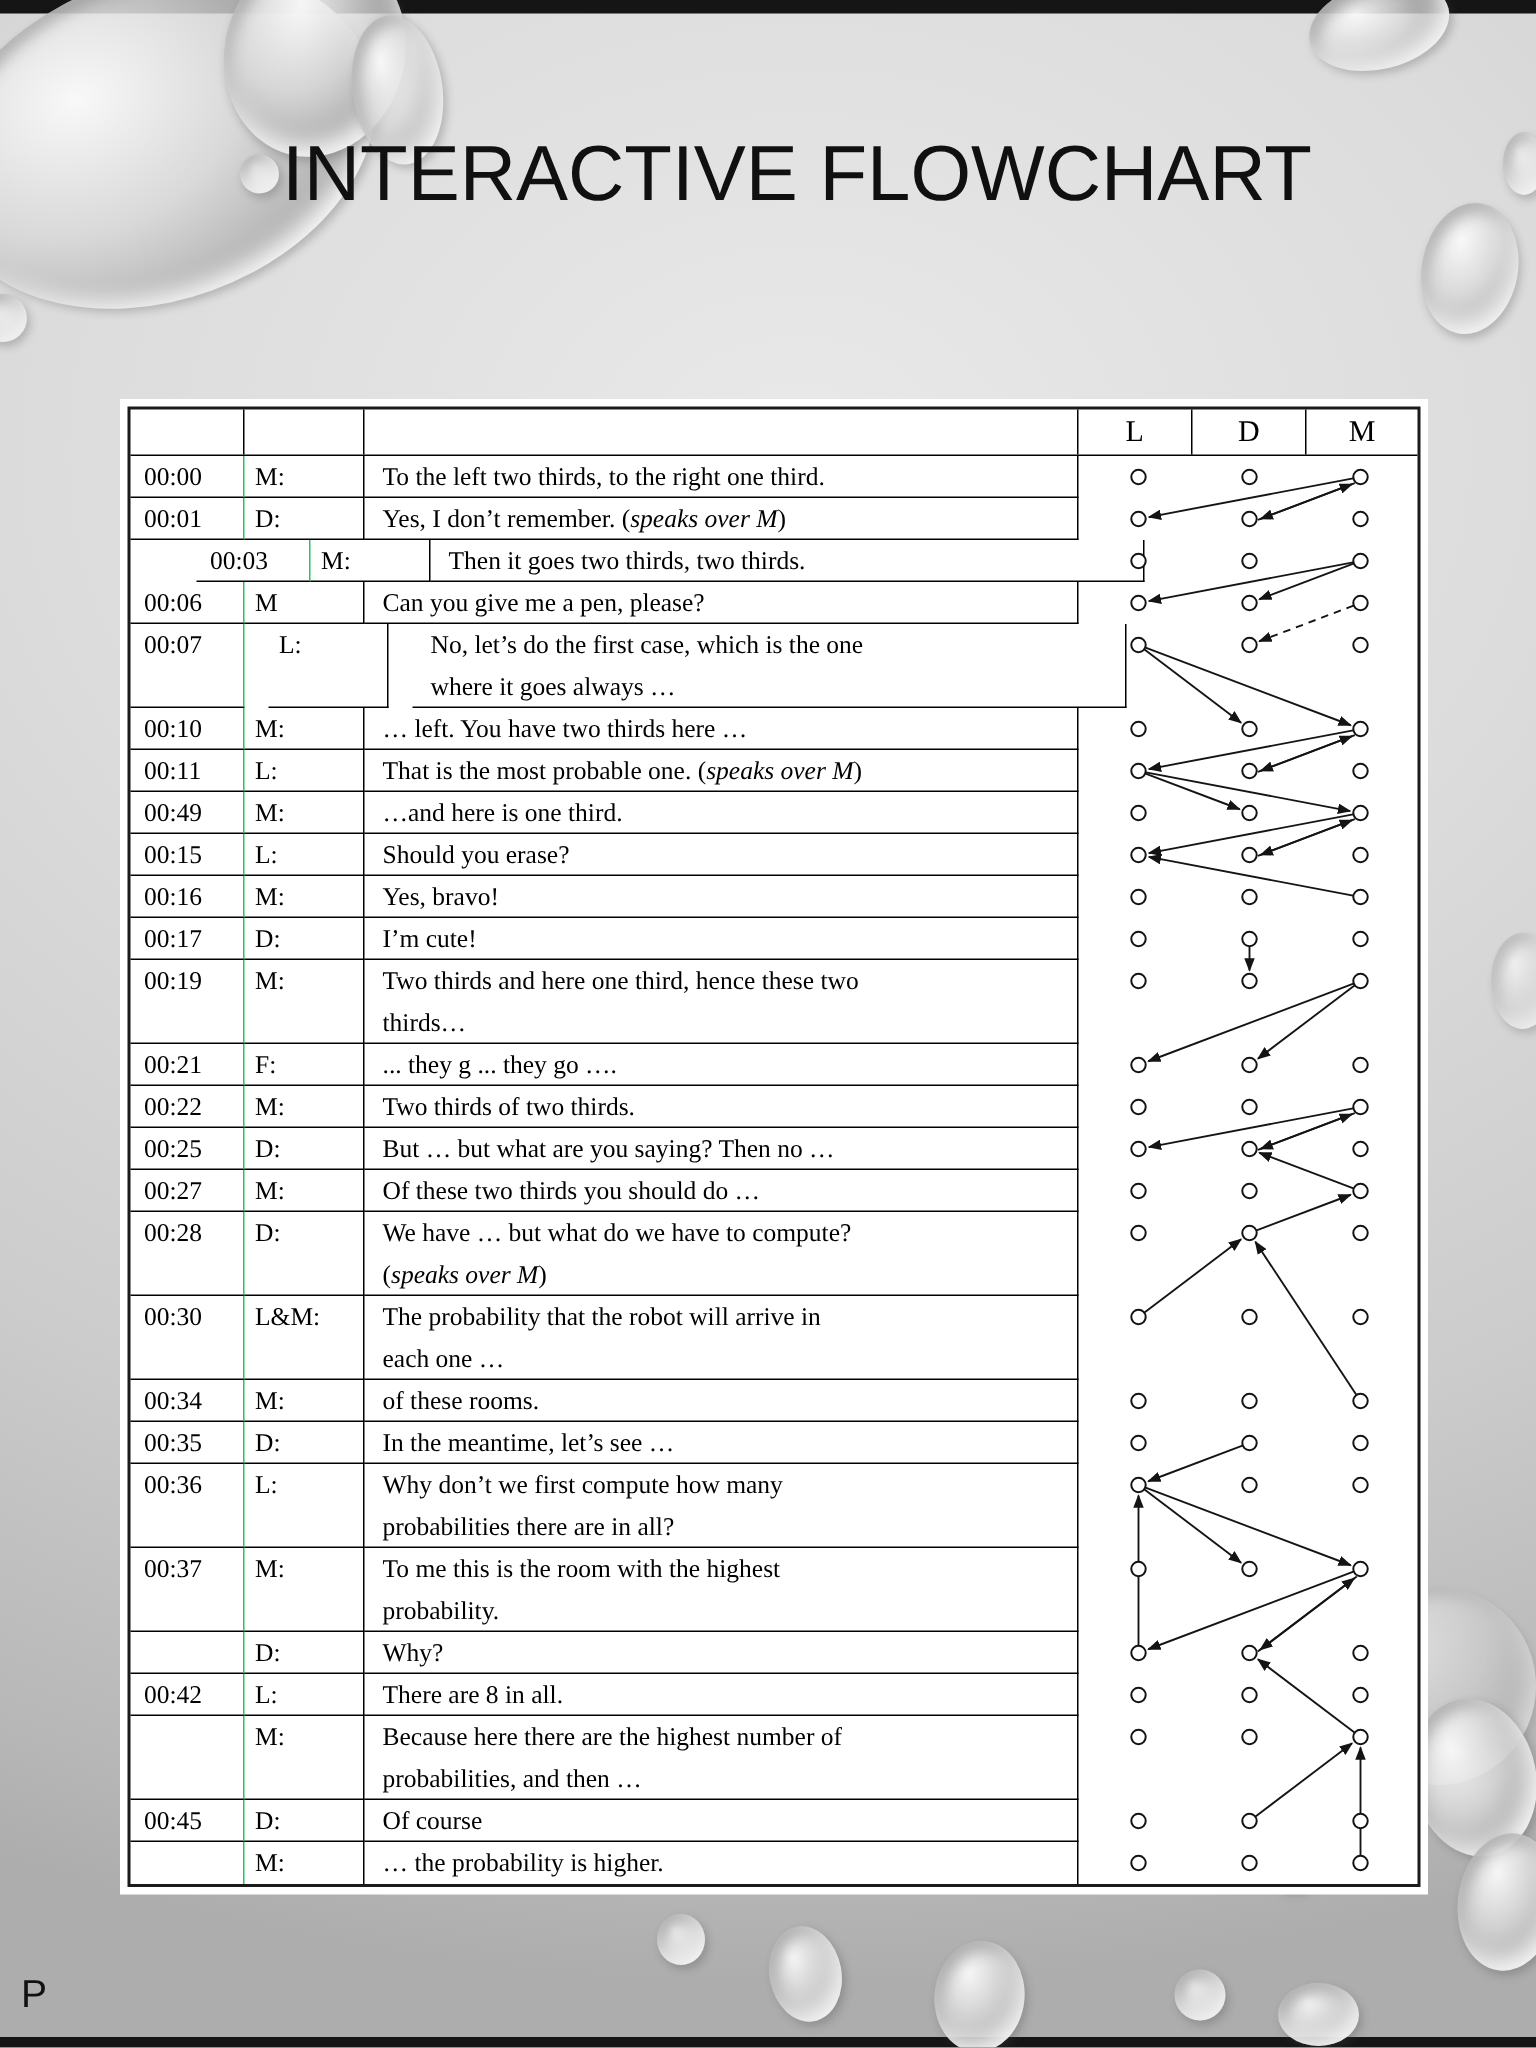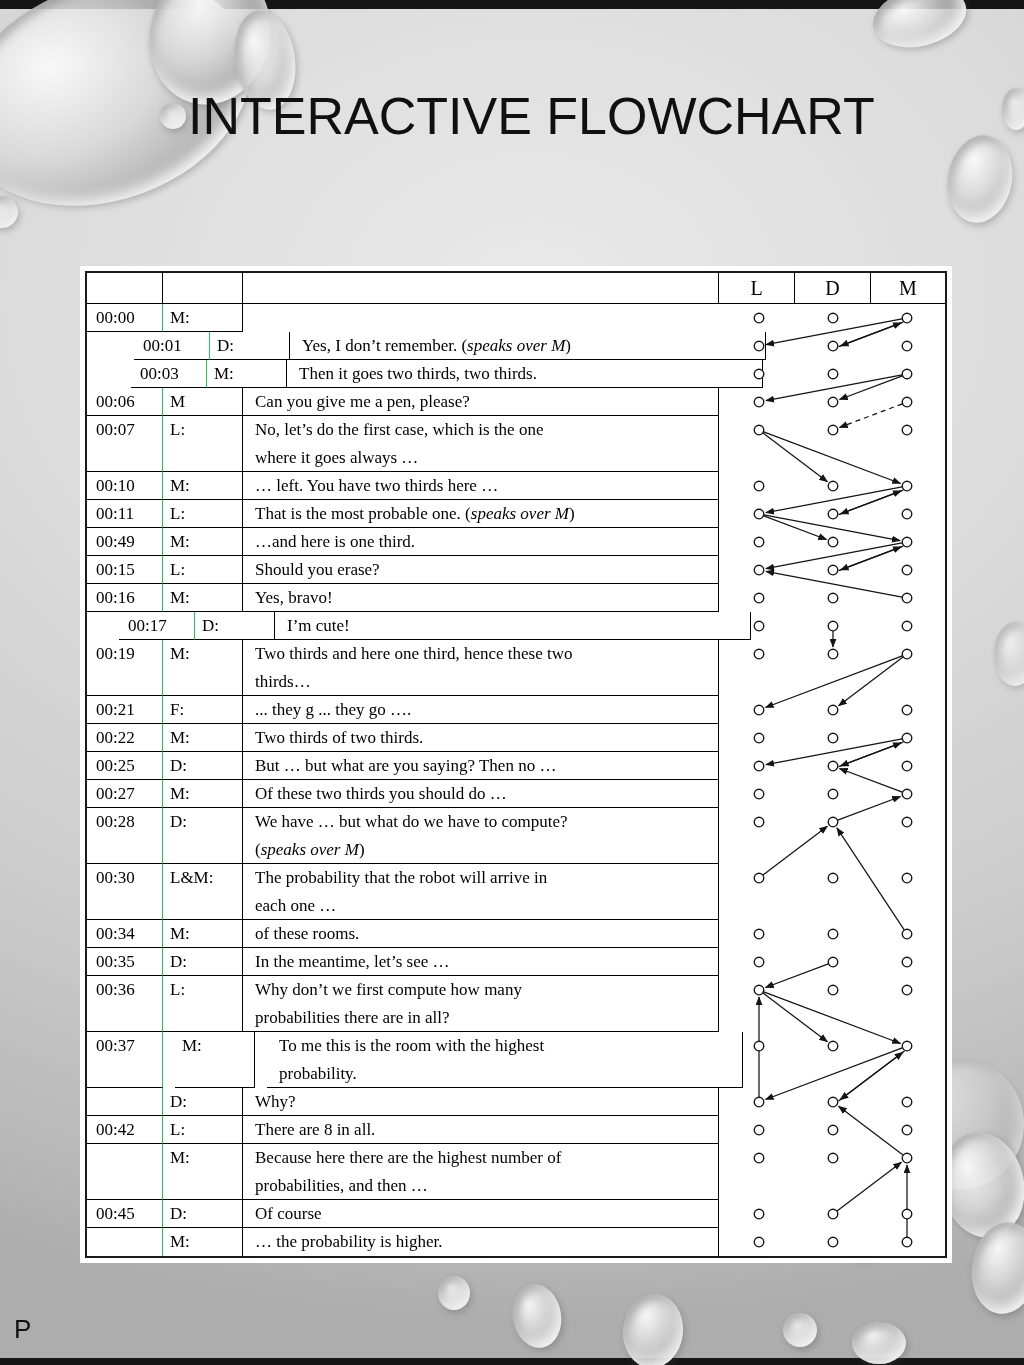--- a/index.html
+++ b/index.html
@@ -210,41 +210,42 @@
             <circle cx="40" cy="910" r="4.8" class="node"></circle>
             <circle cx="114" cy="910" r="4.8" class="node"></circle>
             <circle cx="188" cy="910" r="4.8" class="node"></circle>
             <circle cx="40" cy="938" r="4.8" class="node"></circle>
             <circle cx="114" cy="938" r="4.8" class="node"></circle>
             <circle cx="188" cy="938" r="4.8" class="node"></circle>
           </svg>
       <div class="trow" style="height: 28px;">
             <div class="cell time">00:00</div>
             <div class="cell spk">M:</div>
-            <div class="cell gap"></div>
-          </div>
-          <div class="trow" style="height: 28px; padding-left: 47px;">
+            <div class="cell txt">To the left two thirds, to the right one third.</div>
+            <div class="cell gap"></div>
+          </div>
+          <div class="trow" style="height: 28px;">
             <div class="cell time">00:01</div>
             <div class="cell spk">D:</div>
             <div class="cell txt">Yes, I don’t remember. (<i>speaks over M</i>)</div>
             <div class="cell gap"></div>
           </div>
           <div class="trow" style="height: 28px; padding-left: 44px;">
             <div class="cell time">00:03</div>
             <div class="cell spk">M:</div>
             <div class="cell txt">Then it goes two thirds, two thirds.</div>
             <div class="cell gap"></div>
           </div>
           <div class="trow" style="height: 28px;">
             <div class="cell time">00:06</div>
             <div class="cell spk">M</div>
             <div class="cell txt">Can you give me a pen, please?</div>
             <div class="cell gap"></div>
           </div>
-          <div class="trow" style="height: 56px;">
+          <div class="trow" style="height: 56px; gap: 16px;">
             <div class="cell time">00:07</div>
             <div class="cell spk">L:</div>
             <div class="cell txt">No, let’s do the first case, which is the one<br>where it goes always …</div>
             <div class="cell gap"></div>
           </div>
           <div class="trow" style="height: 28px;">
             <div class="cell time">00:10</div>
             <div class="cell spk">M:</div>
             <div class="cell txt">… left. You have two thirds here …</div>
             <div class="cell gap"></div>
@@ -266,21 +267,21 @@
             <div class="cell spk">L:</div>
             <div class="cell txt">Should you erase?</div>
             <div class="cell gap"></div>
           </div>
           <div class="trow" style="height: 28px;">
             <div class="cell time">00:16</div>
             <div class="cell spk">M:</div>
             <div class="cell txt">Yes, bravo!</div>
             <div class="cell gap"></div>
           </div>
-          <div class="trow" style="height: 28px; padding-left: 32px;">
+          <div class="trow" style="height: 28px;">
             <div class="cell time">00:17</div>
             <div class="cell spk">D:</div>
             <div class="cell txt">I’m cute!</div>
             <div class="cell gap"></div>
           </div>
           <div class="trow" style="height: 56px;">
             <div class="cell time">00:19</div>
             <div class="cell spk">M:</div>
             <div class="cell txt">Two thirds and here one third, hence these two<br>thirds…</div>
             <div class="cell gap"></div>
@@ -332,21 +333,21 @@
             <div class="cell spk">D:</div>
             <div class="cell txt">In the meantime, let’s see …</div>
             <div class="cell gap"></div>
           </div>
           <div class="trow" style="height: 56px;">
             <div class="cell time">00:36</div>
             <div class="cell spk">L:</div>
             <div class="cell txt">Why don’t we first compute how many<br>probabilities there are in all?</div>
             <div class="cell gap"></div>
           </div>
-          <div class="trow" style="height: 56px; gap: 12px;">
+          <div class="trow" style="height: 56px;">
             <div class="cell time">00:37</div>
             <div class="cell spk">M:</div>
             <div class="cell txt">To me this is the room with the highest<br>probability.</div>
             <div class="cell gap"></div>
           </div>
           <div class="trow" style="height: 28px;">
             <div class="cell time"></div>
             <div class="cell spk">D:</div>
             <div class="cell txt">Why?</div>
             <div class="cell gap"></div>

